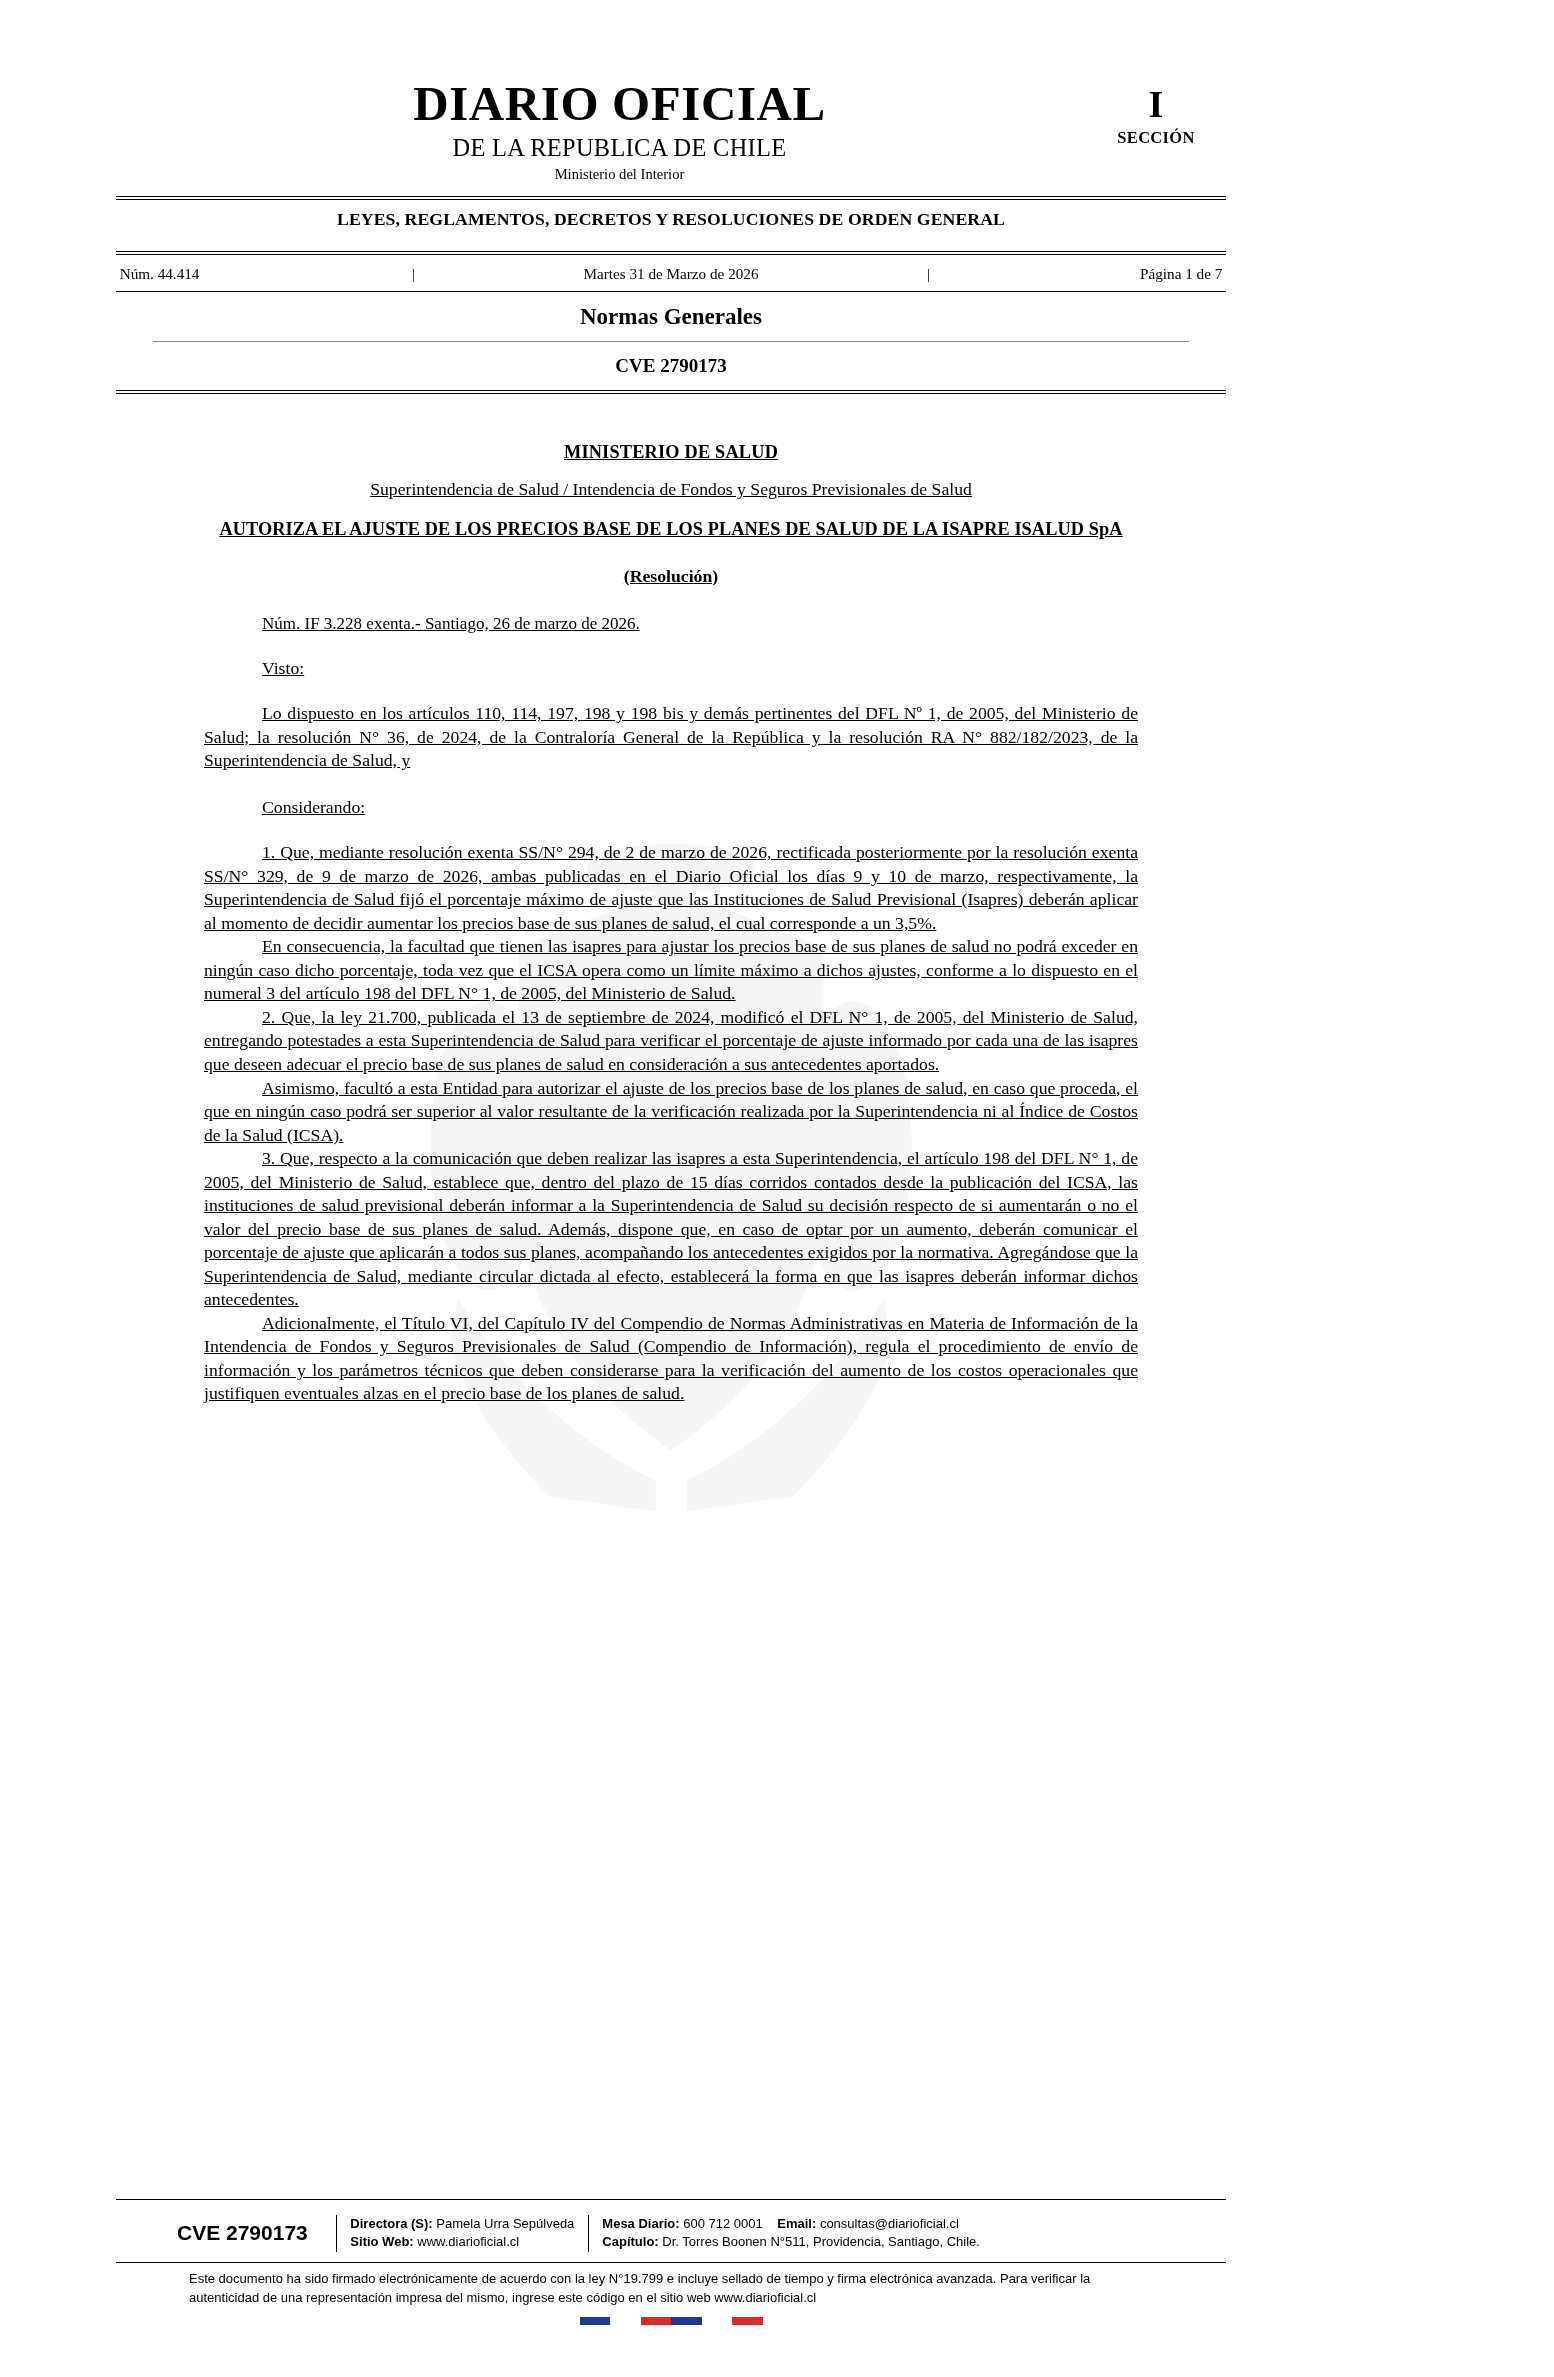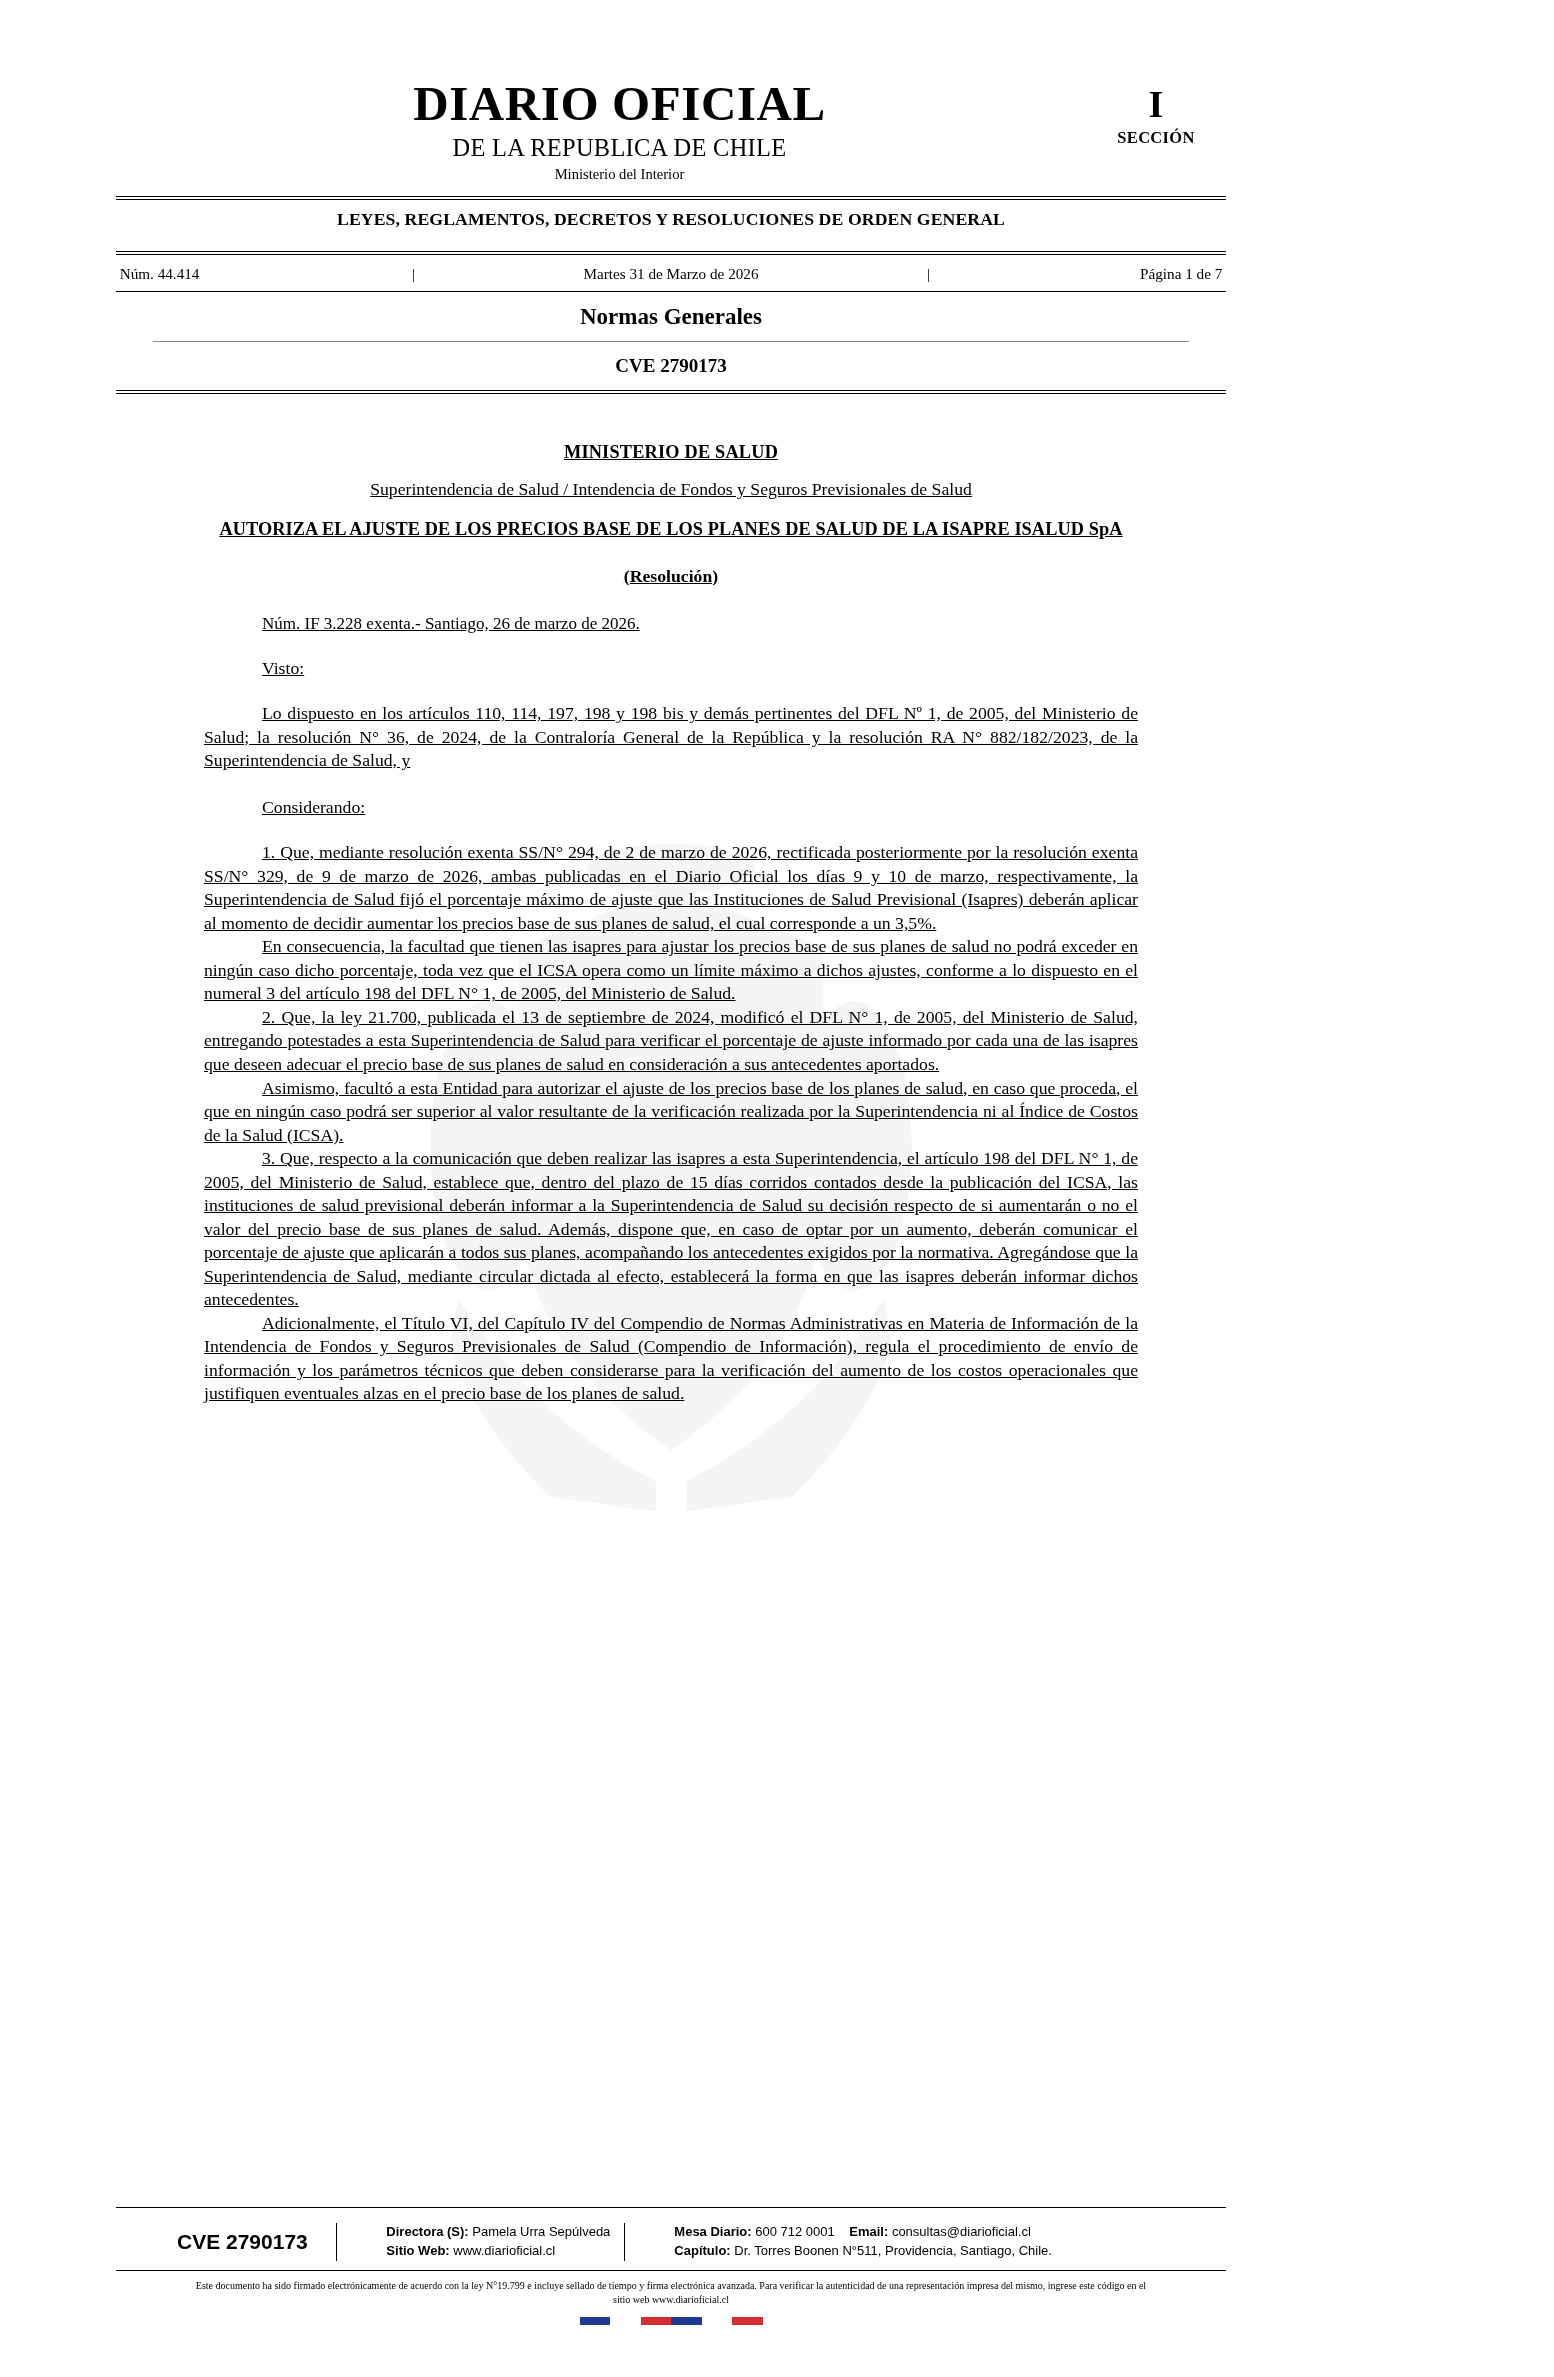--- a/index.html
+++ b/index.html
@@ -223,32 +223,31 @@
   .vbar {
     width: 1.2px;
     background: #000;
     align-self: stretch;
     margin: 0 13.4px;
   }
   .footer-col {
     font-family: "Liberation Sans", sans-serif;
     font-size: 13px;
     line-height: 1.45;
-    margin-left: 36px;
   }
   .footer-col b { font-weight: bold; }
   .footer-rule-bottom {
     border-top: 1.2px solid #000;
     margin-bottom: 7.3px;
   }
   .footer-note {
-    font-family: Liberation Serif, serif;
-    font-size: 10px;
+    font-family: Liberation Sans, sans-serif;
+    font-size: 13px;
     line-height: 1.4;
-    text-align: center;
+    text-align: left;
     padding: 0 73px;
   }
   .flag {
     display: flex;
     width: 183px;
     height: 8.5px;
     margin: 9.8px auto 0;
   }
   .flag i { display: block; height: 100%; flex: 1; }
 </style>

